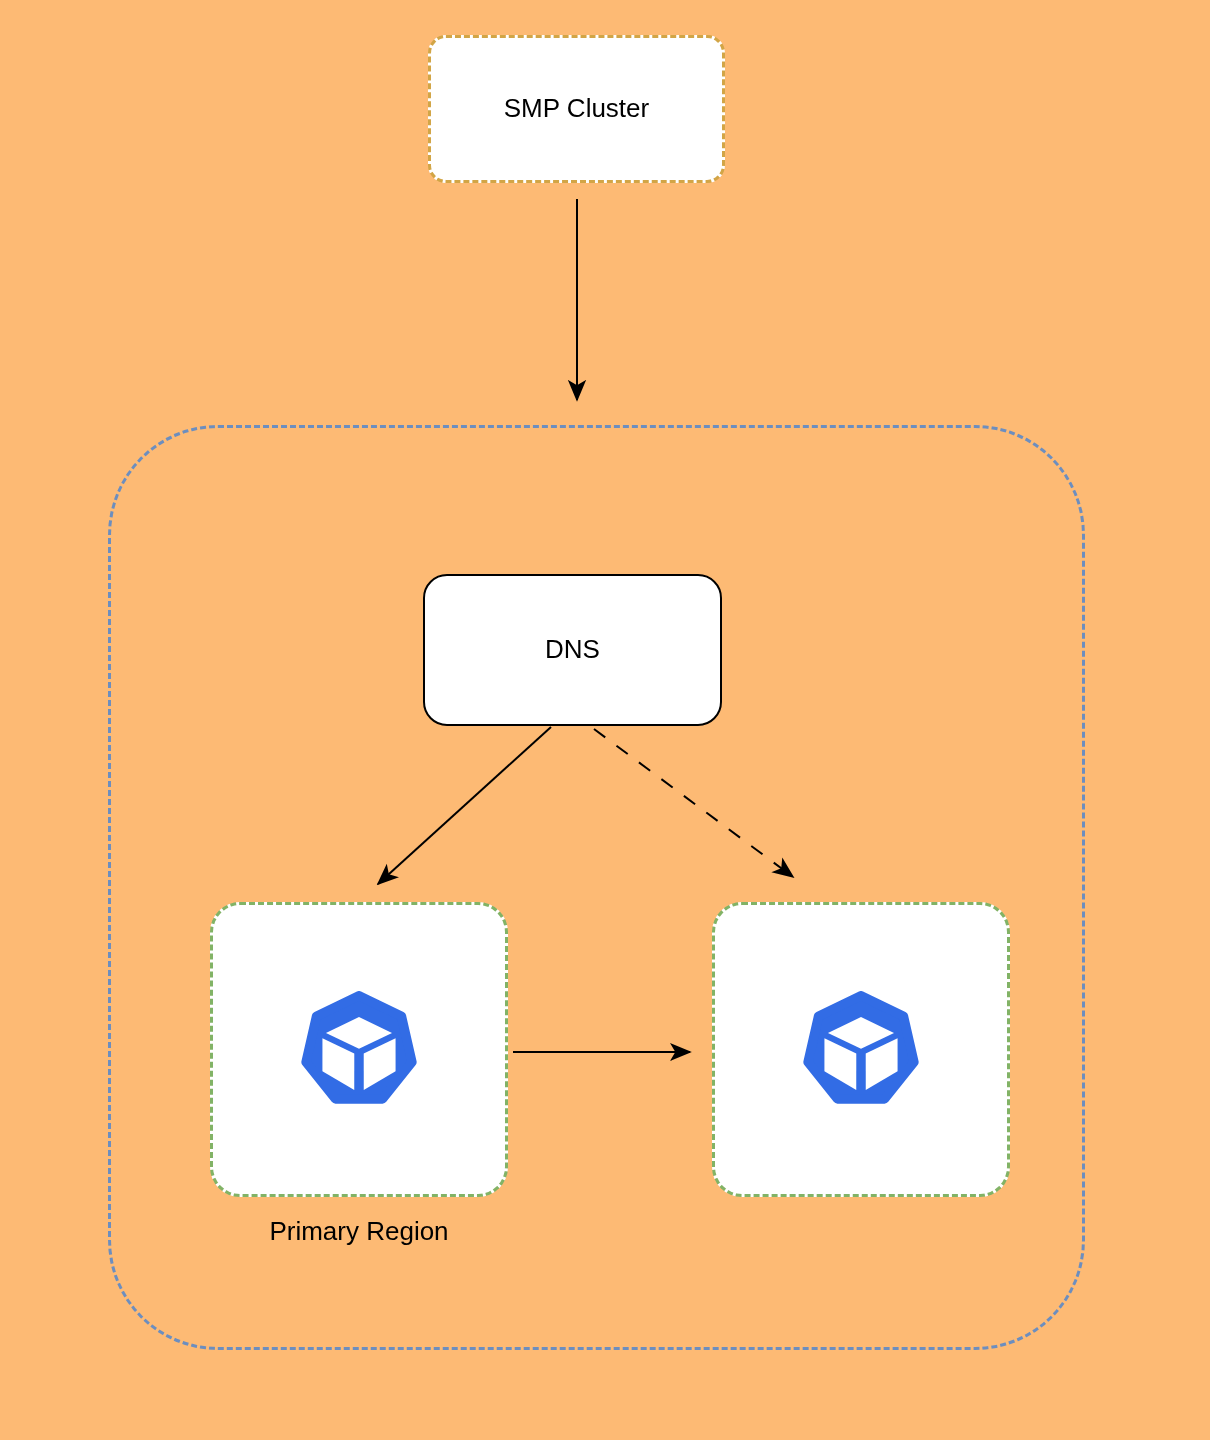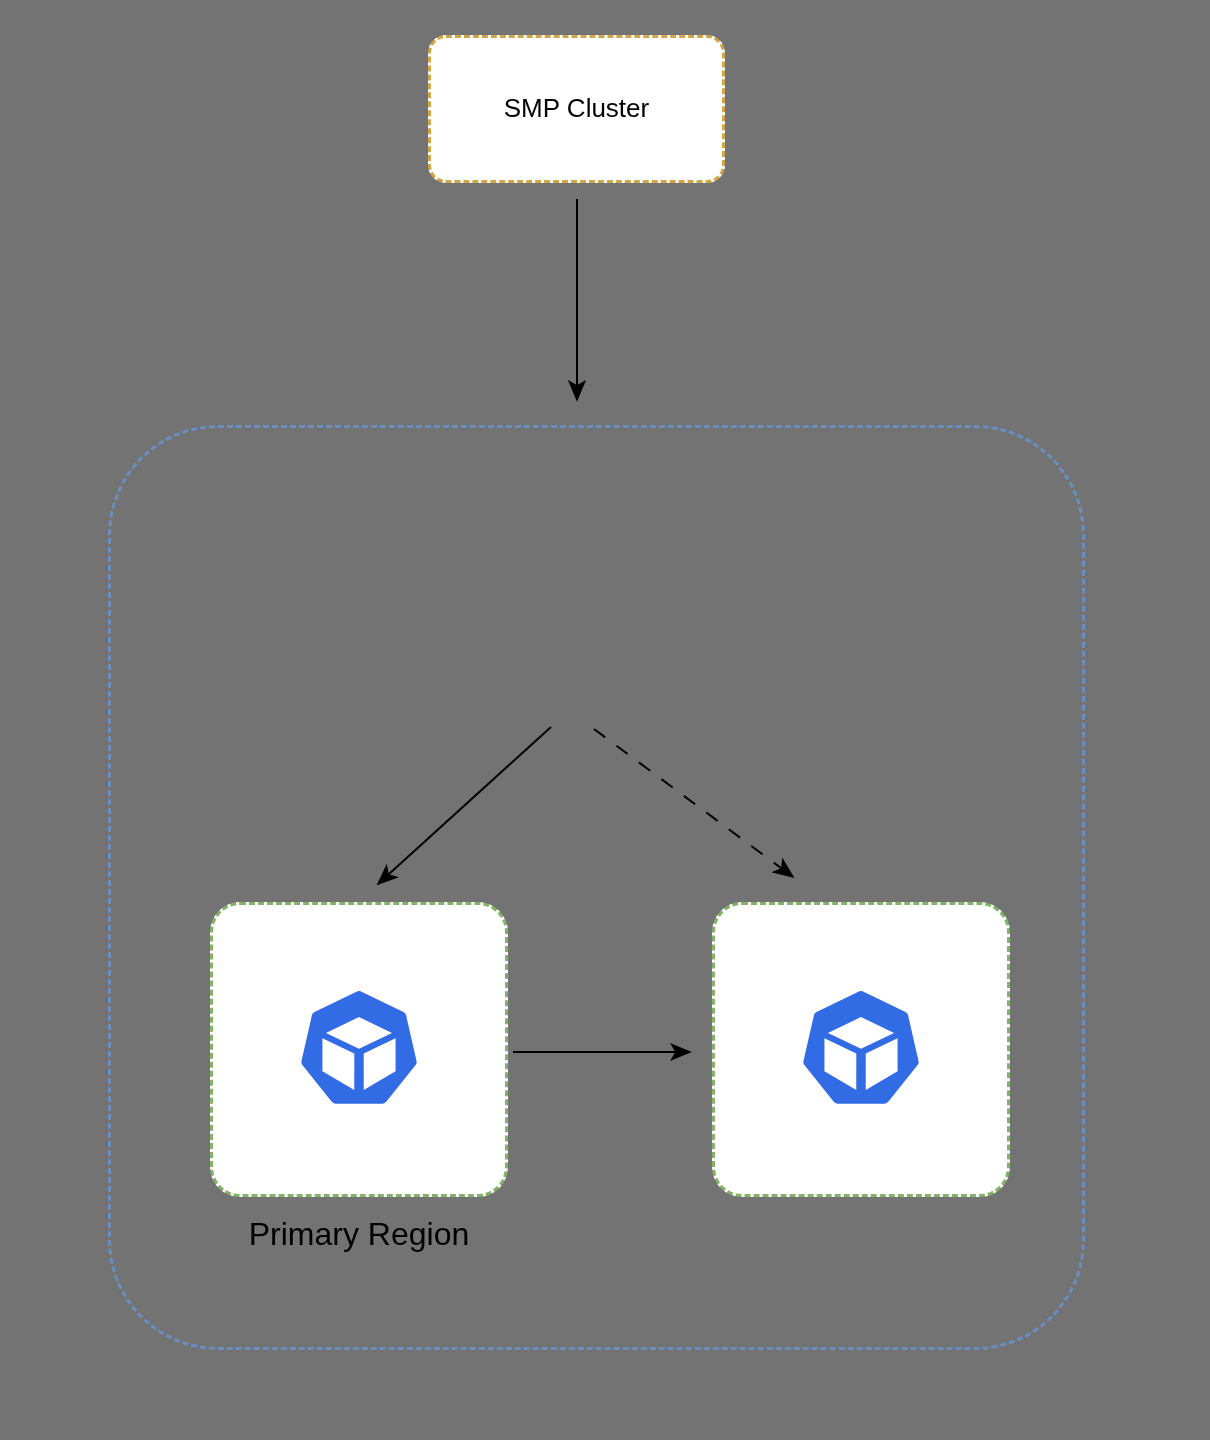--- a/index.html
+++ b/index.html
@@ -4,21 +4,21 @@
 <style>
   html, body {
     margin: 0;
     padding: 0;
     background: #ffffff;
   }
   .canvas {
     position: relative;
     width: 1210px;
     height: 1440px;
-    background: #737373;
+    background: #fdba74;
     font-family: "Liberation Sans", "DejaVu Sans", sans-serif;
     color: #000000;
     overflow: hidden;
   }
   .node, .region, .container-zone {
     position: absolute;
     box-sizing: border-box;
     background: #ffffff;
   }
   .node-label {
@@ -65,21 +65,21 @@
     align-items: center;
     justify-content: center;
     z-index: 3;
   }
   .primary-box   { left: 210px; top: 902px; }
   .secondary-box { left: 712px; top: 902px; }
   .region-caption {
     position: absolute;
     width: 400px;
     text-align: center;
-    font-size: 32px;
+    font-size: 26px;
     z-index: 3;
   }
   .primary-caption   { left: 159px; top: 1216px; }
   .secondary-caption { left: 661px; top: 1216px; }
   .node-icon {
     width: 118px;
     height: 118px;
     display: block;
   }
   
@@ -108,20 +108,23 @@
     <line x1="594" y1="729" x2="793" y2="877" stroke="#000000" stroke-width="2" stroke-dasharray="14 14" marker-end="url(#arrowhead)"></line>
     <line x1="513" y1="1052" x2="690" y2="1052" stroke="#000000" stroke-width="2" marker-end="url(#arrowhead)"></line>
   </svg>
 
   <div class="node smp-box">
     <div class="node-label">SMP Cluster</div>
   </div>
 
   <div class="container-zone"></div>
 
+  <div class="node dns-box">
+    <div class="node-label">DNS</div>
+  </div>
 
   <div class="region primary-box">
     <svg class="node-icon" viewBox="0 0 100 100" xmlns="http://www.w3.org/2000/svg">
       <polygon points="50,4 85.96,21.32 94.85,60.23 69.96,91.45 30.04,91.45 5.15,60.23 14.04,21.32" fill="#326CE5" stroke="#326CE5" stroke-width="8" stroke-linejoin="round"></polygon>
       <polygon points="50,22 78,35.5 50,49 22,35.5" fill="#ffffff"></polygon>
       <polygon points="19,40 46,53 46,84 19,68" fill="#ffffff"></polygon>
       <polygon points="81,40 54,53 54,84 81,68" fill="#ffffff"></polygon>
     </svg>
   </div>
   <div class="region-caption primary-caption">Primary Region</div>

